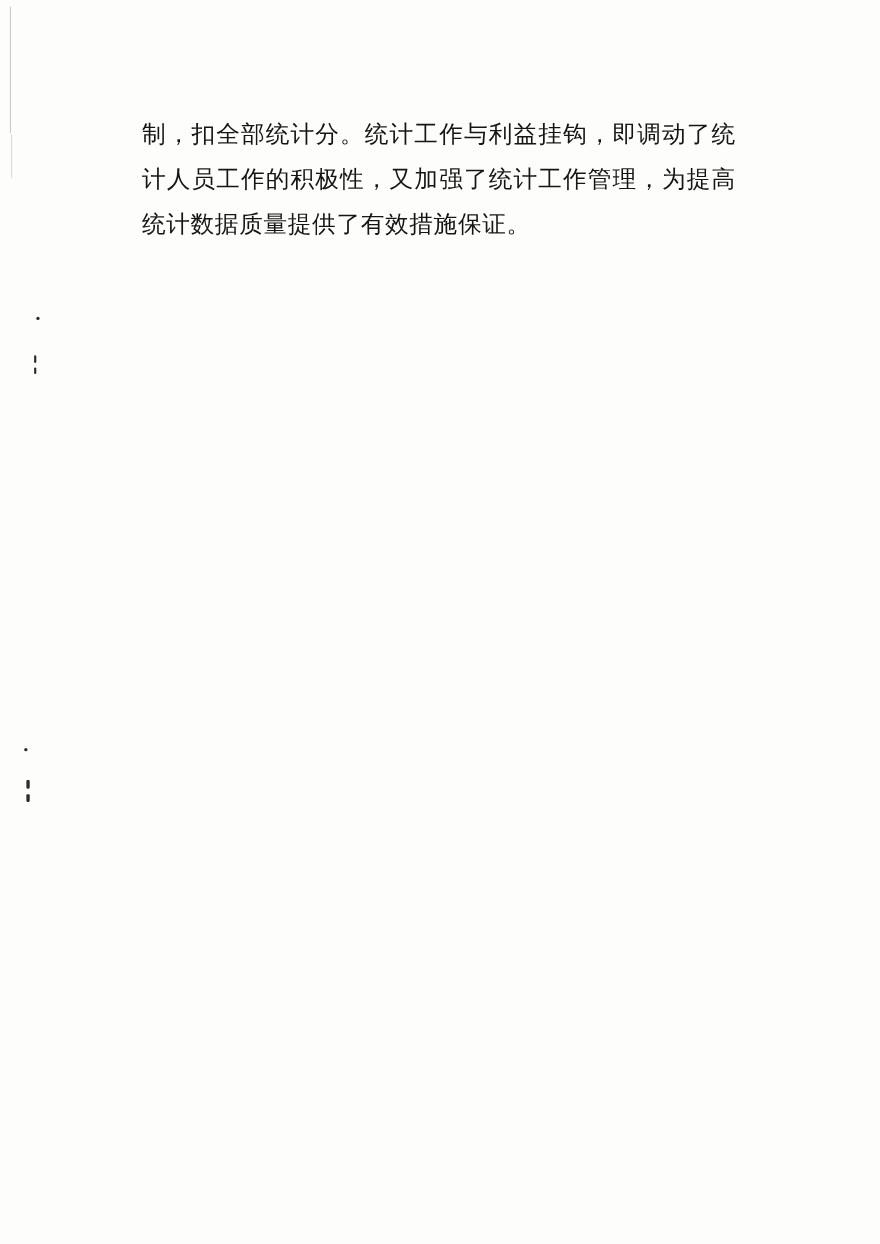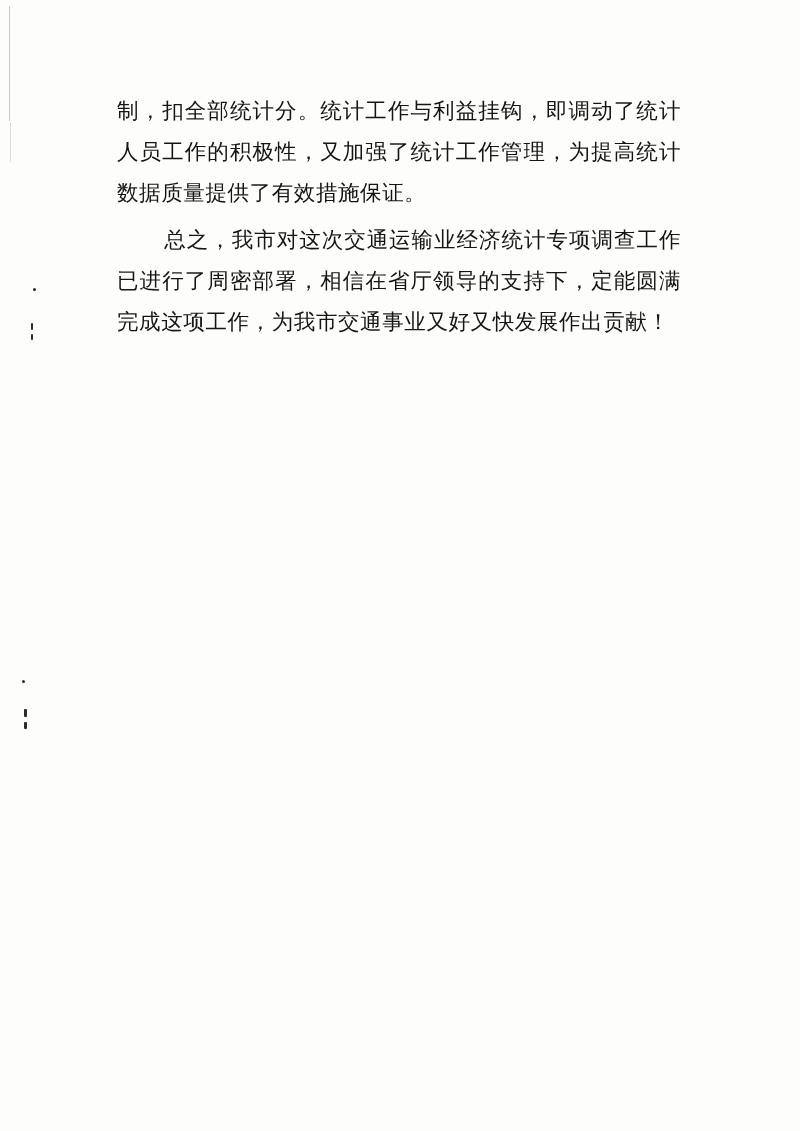--- a/index.html
+++ b/index.html
@@ -58,21 +58,21 @@
     width: 572px;
     font-size: 21.5px;
     line-height: 41px;
     letter-spacing: 0.6px;
     color: #151515;
     text-align: justify;
     text-justify: inter-character;
   }
 
   .para {
-    margin: 4px;
+    margin: 16px;
     padding: 0;
   }
   .para + .para {
     margin-top: 6px;
   }
   .para.indent {
     text-indent: 2.2em;
   }
 
   
@@ -91,16 +91,15 @@
 
   <div class="speck" style="left:33px; top:288px; width:3px; height:3px;"></div>
   <div class="speck" style="left:31px; top:323px; width:2px; height:7px; border-radius:1px;"></div>
   <div class="speck" style="left:31px; top:334px; width:2px; height:6px; border-radius:1px;"></div>
   <div class="speck" style="left:22px; top:680px; width:3px; height:3px;"></div>
   <div class="speck" style="left:24px; top:709px; width:3px; height:8px; border-radius:1px;"></div>
   <div class="speck" style="left:24px; top:722px; width:3px; height:7px; border-radius:1px;"></div>
 
   <div class="body-text">
     <p class="para">制，扣全部统计分。统计工作与利益挂钩，即调动了统计人员工作的积极性，又加强了统计工作管理，为提高统计数据质量提供了有效措施保证。</p>
-    <p class="para indent">总之，我市对这次交通运输业经济统计专项调查工作已进行了周密部署，相信在省厅领导的支持下，定能圆满完成这项工作，为我市交通事业又好又快发展作出贡献！</p>
   </div>
 
 </div>
 
 </body></html>

